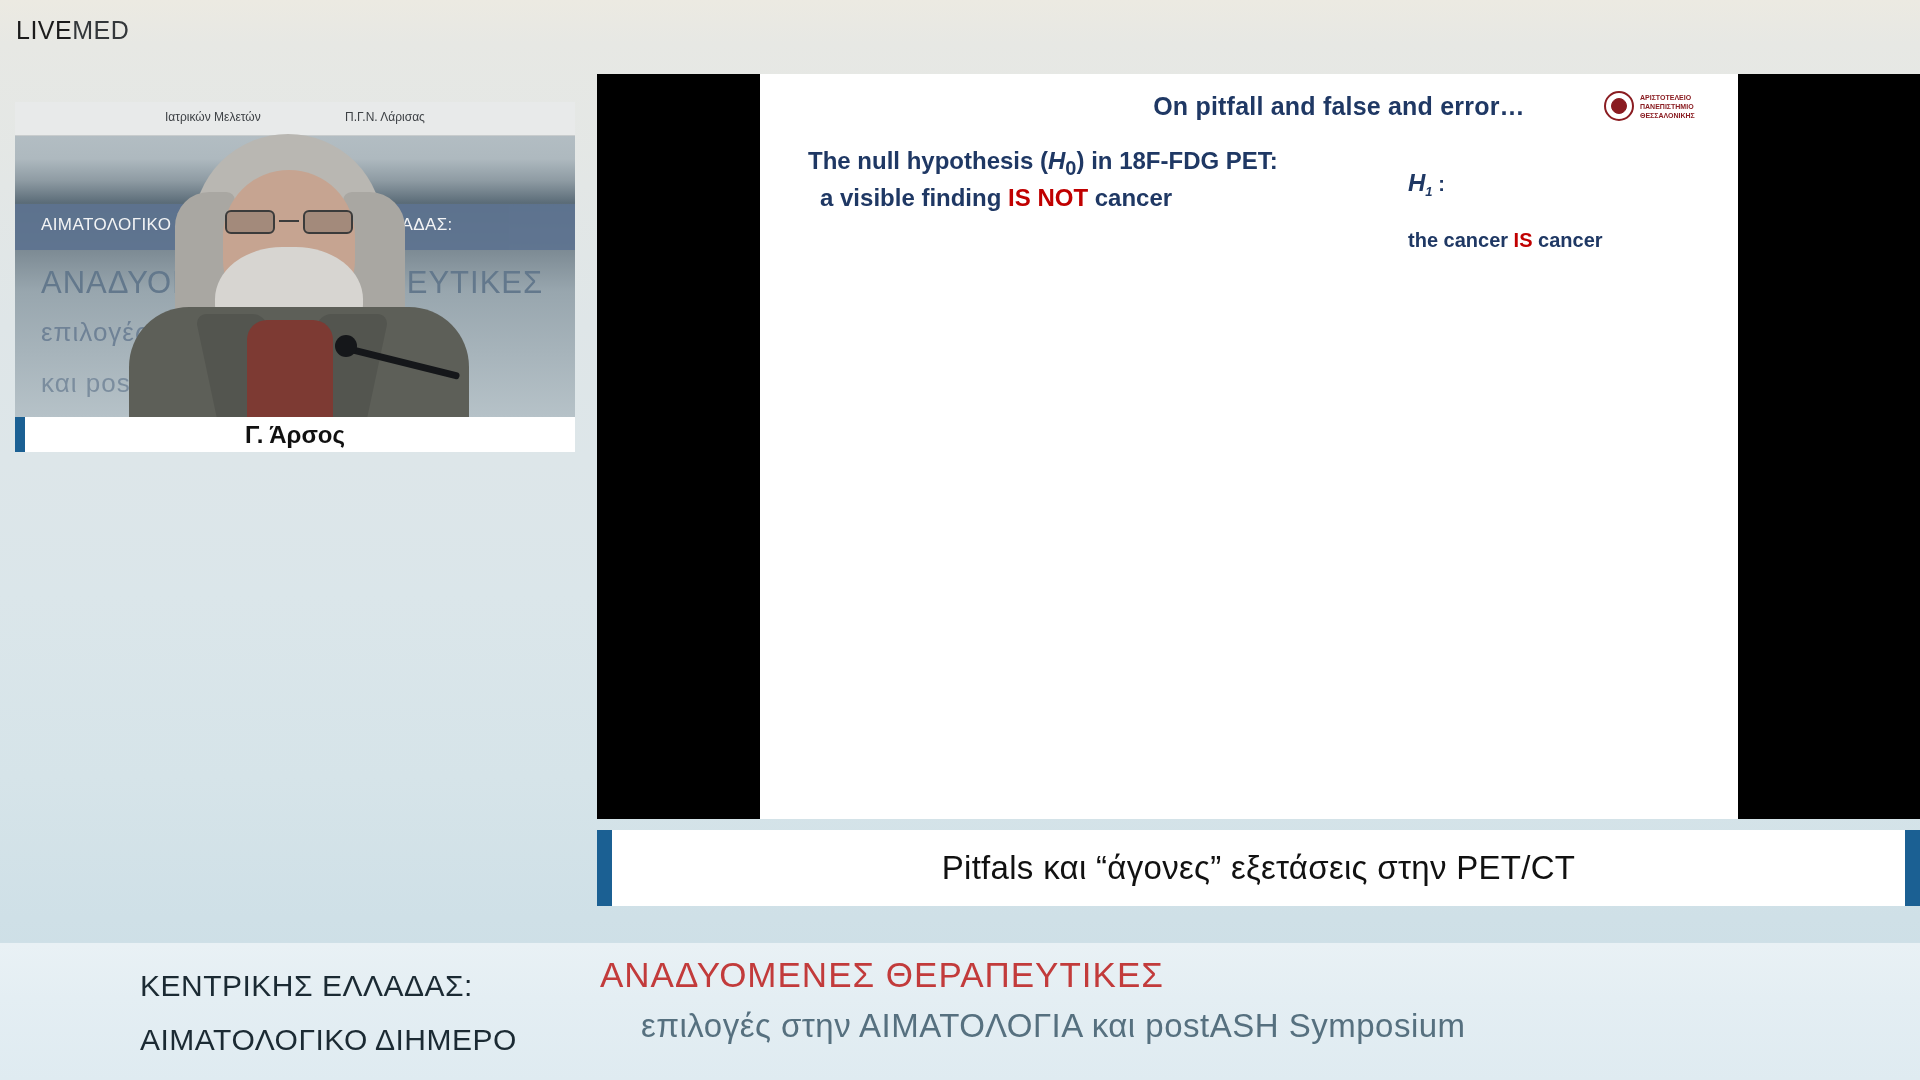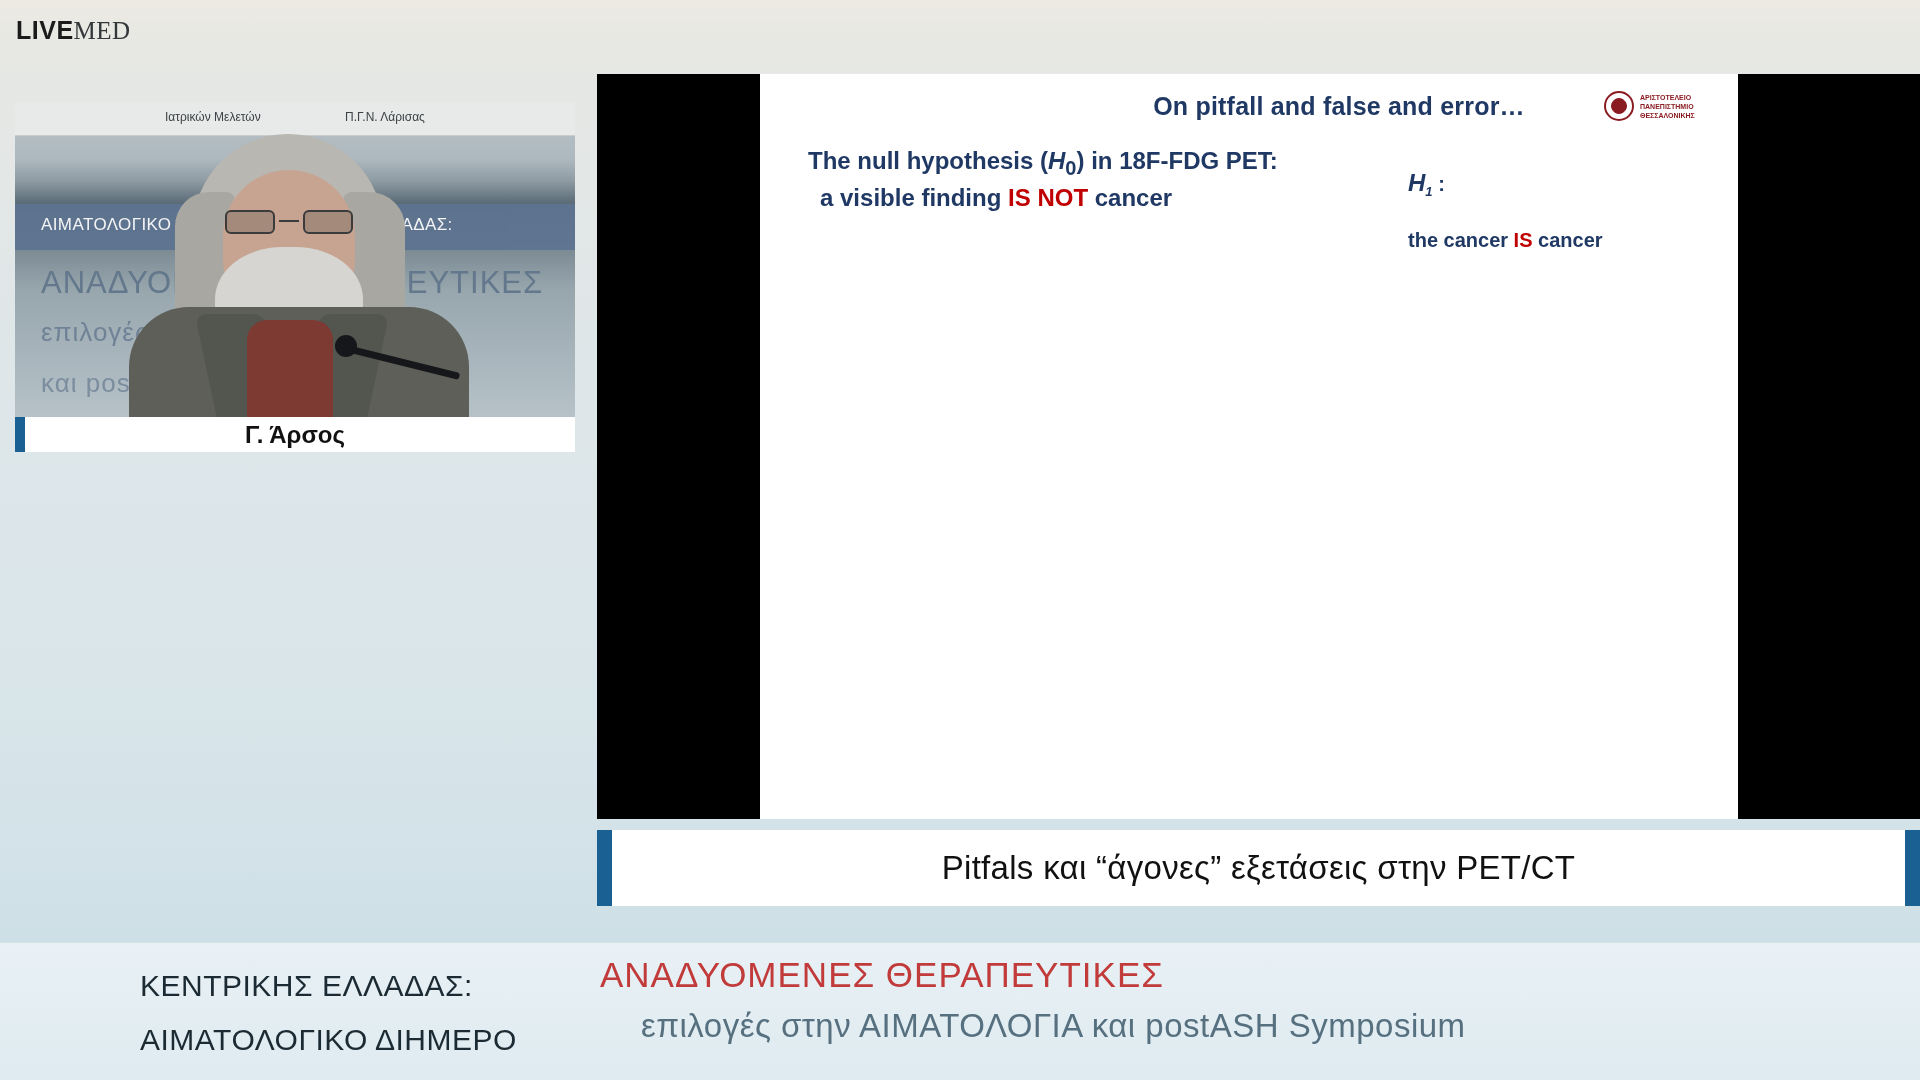--- a/index.html
+++ b/index.html
@@ -14,22 +14,22 @@
   }
 
   
   .brand {
     position: absolute;
     left: 16px; top: 16px;
     font-size: 25px;
     letter-spacing: 0.5px;
     color: #1b1b1b;
   }
-  .brand .b1 { font-weight: bold; }
-  .brand .b2 { font-weight: normal; color: #33373a; font-family: Liberation Serif, serif; }
+  .brand .b1 { font-weight: normal; }
+  .brand .b2 { font-weight: normal; color: #33373a; }
 
   
   .speaker-wrap {
     position: absolute;
     left: 15px; top: 102px;
     width: 560px;
   }
   .speaker-video {
     position: relative;
     width: 560px; height: 315px;

